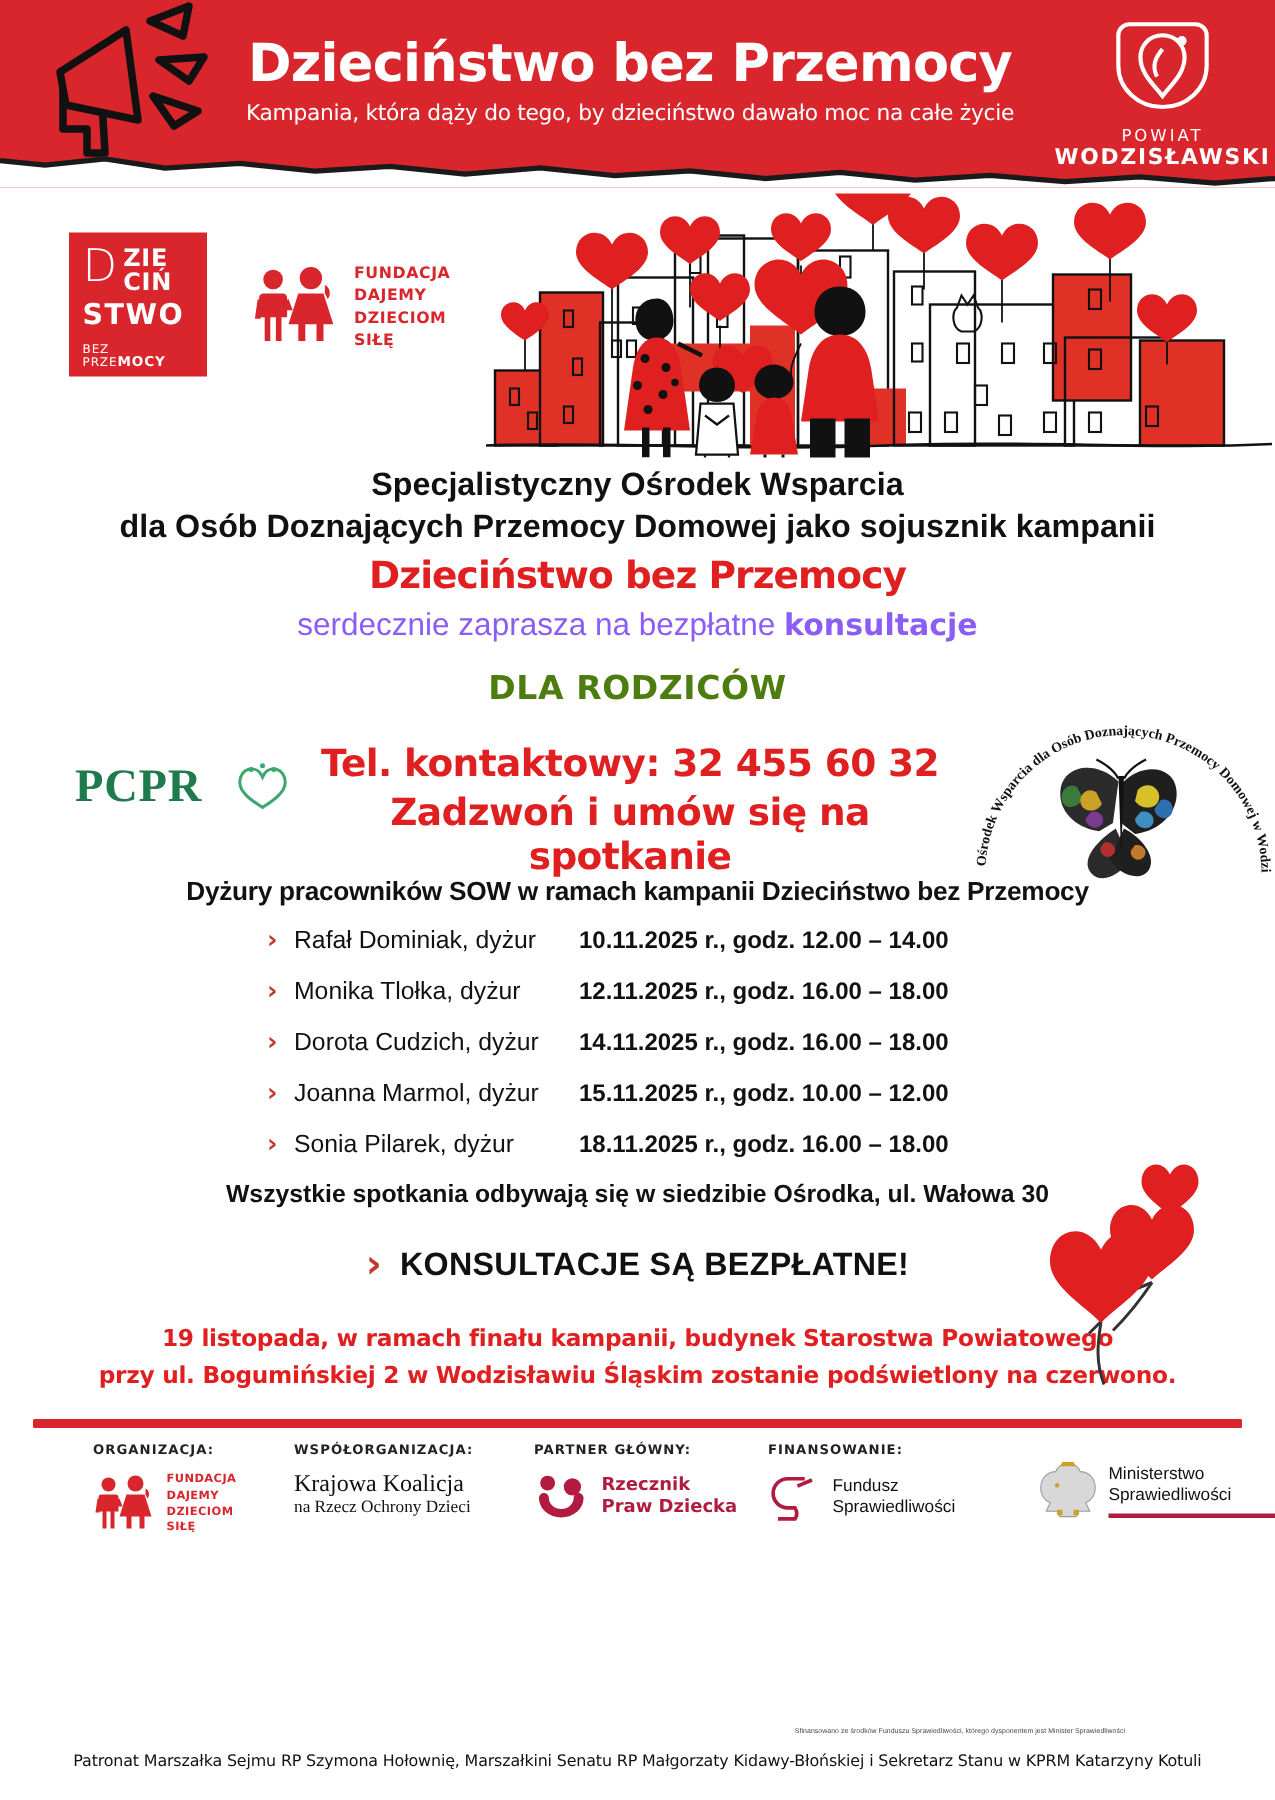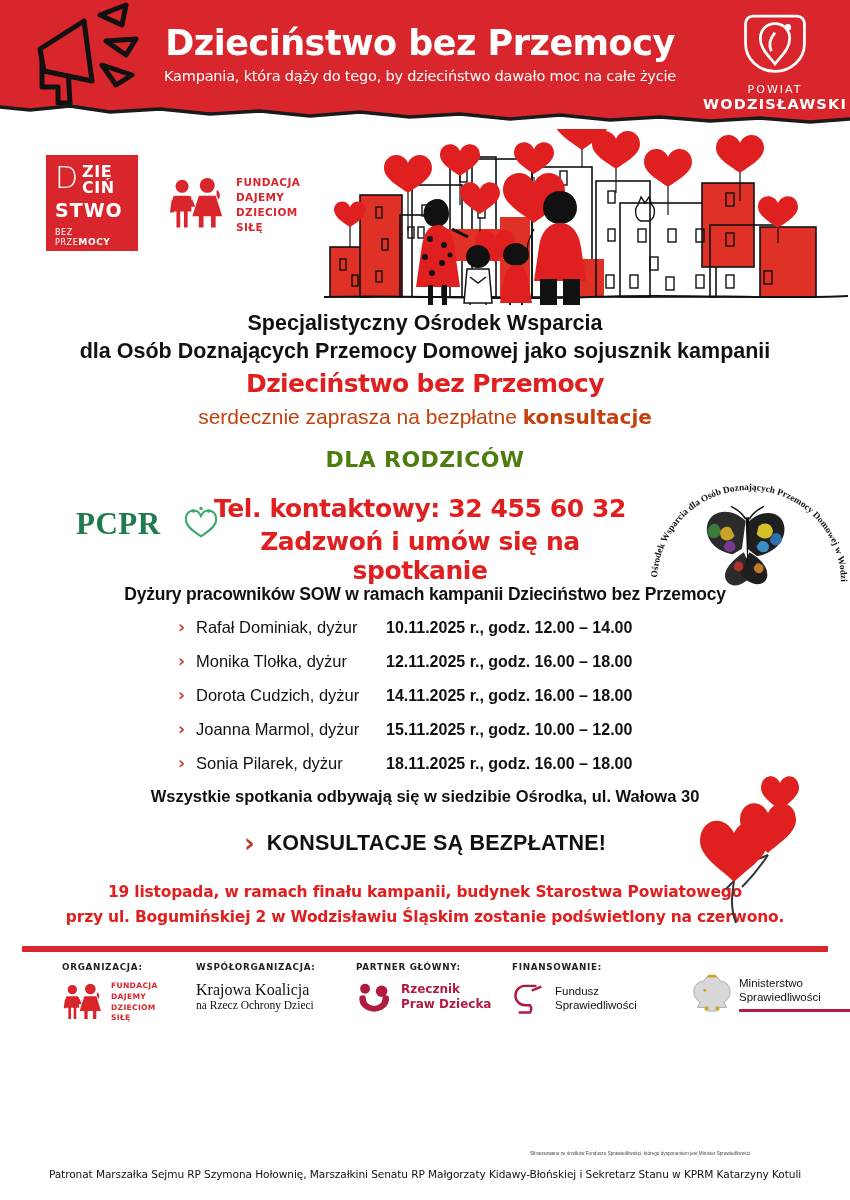--- a/index.html
+++ b/index.html
@@ -60,35 +60,35 @@
   .illustration { position:absolute; left: 320px; top: 4px; width: 530px; height: 176px; }
 
   
   .main-head { text-align:center; margin-top: 4px; padding: 0 22px; }
   .mh-l1, .mh-l2 { font-size: 21.5px; font-weight: bold; color:#111; line-height: 1.32; }
   .mh-red {
     font-size: 25px; font-weight: bold; color:#e02020;
     font-family: "DejaVu Sans", sans-serif; letter-spacing: -0.6px;
     line-height: 1.45;
   }
-  .mh-l4 { font-size: 21px; color:#c2410c; line-height: 1.4; }
+  .mh-l4 { font-size: 21px; color:#8b5cf6; line-height: 1.4; }
   .mh-l4 b { font-weight: bold; font-family:"DejaVu Sans", sans-serif; font-size:20px;}
 
   
   .sec { text-align:center; padding: 0 28px; }
   .sec-title {
     font-size: 22px; font-weight: bold; color:#4d7c0f;
     font-family: "DejaVu Sans", sans-serif; letter-spacing: .4px;
     margin-top: 16px; margin-bottom: 6px;
   }
   .sec-body { font-size: 13.5px; color:#111; line-height: 1.55; }
 
   
   .contact { position: relative; height: 96px; margin-top: 14px; }
-  .pcpr { position:absolute; left: 76px; top: 20px; display:flex; gap:23px;}
+  .pcpr { position:absolute; left: 50px; top: 20px; display:flex; align-items:center; gap:23px;}
   .pcpr-text {
     color:#1f7a4d; font-size: 31px; font-weight: bold;
     font-family: "Liberation Serif", serif; letter-spacing: .5px;
   }
   .tel-block { position:absolute; left: 205px; top: 8px; width: 430px; text-align:center; }
   .tel-l1 { color:#e02020; font-size: 25px; font-weight:bold; font-family:"DejaVu Sans", sans-serif; letter-spacing:-.4px;}
   .tel-l2 { color:#e02020; font-size: 25px; font-weight:bold; font-family:"DejaVu Sans", sans-serif; letter-spacing:-.4px; margin-top:4px;}
   .sow-stamp { position:absolute; left: 645px; top: -10px; width: 205px; height: 120px; }
 
   

